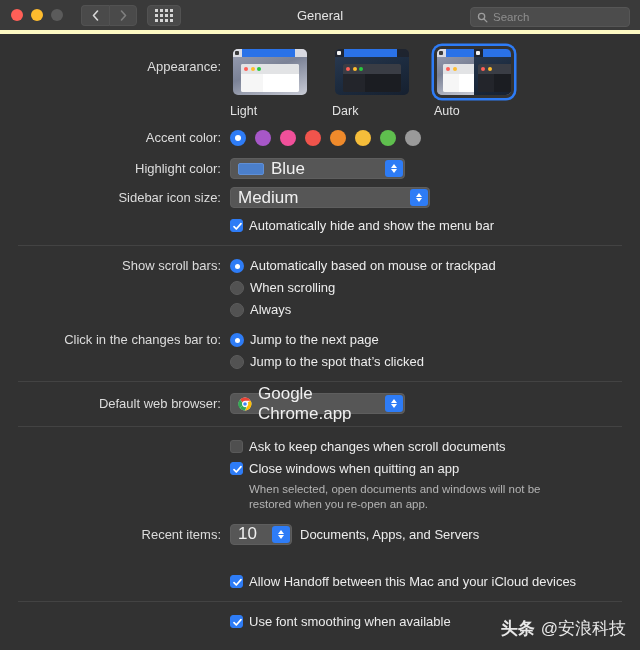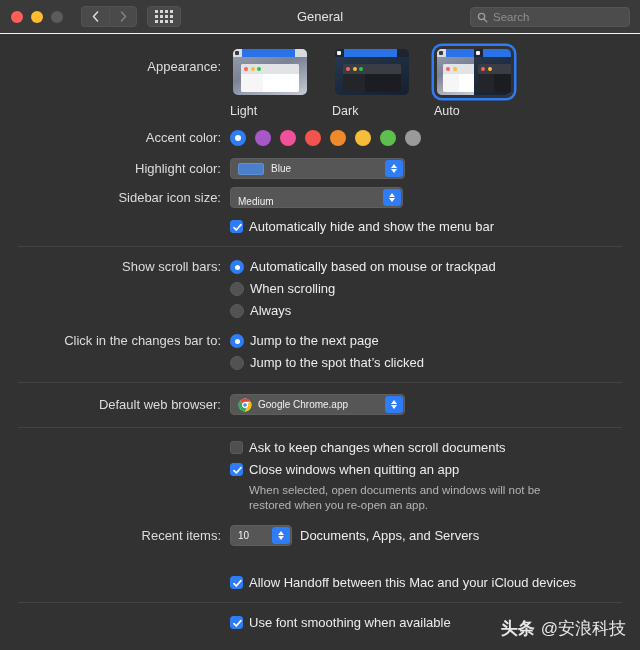--- a/index.html
+++ b/index.html
@@ -15,21 +15,21 @@
     background: #323232;
     overflow: hidden;
     display: flex; flex-direction: column;
   }
 
   
   .titlebar {
     position: relative;
     height: 34px; flex: 0 0 34px;
     background: #3a3a3a;
-    border-bottom: 1px solid #fef9c3;
+    border-bottom: 4px solid #fef9c3;
     display: flex; align-items: center;
   }
   .traffic { display: flex; gap: 8px; padding-left: 11px; align-items: center; }
   .tl { width: 12px; height: 12px; border-radius: 50%; }
   .tl.red { background: #ff5f57; }
   .tl.yellow { background: #febc2e; }
   .tl.gray { background: #5b5b5b; }
 
   .navgroup { display: flex; margin-left: 18px; }
   .navbtn {
@@ -126,32 +126,32 @@
     content: ""; position: absolute; left: 50%; top: 50%;
     width: 6px; height: 6px; margin: -3px 0 0 -3px;
     background: #fff; border-radius: 50%;
   }
 
   
   .popup {
     height: 21px; background: #565656;
     border: 1px solid #5e5e5e; border-radius: 4px;
     display: inline-flex; align-items: center;
-    padding-left: 7px; position: relative; color: #f0f0f0; font-size: 10px;
+    padding-left: 7px; position: relative; color: #f0f0f0; font-size: 17px;
   }
   .popup .arrows {
     position: absolute; right: 1px; top: 1px; bottom: 1px; width: 18px;
     background: #2e7cf6; border-radius: 3px;
     display: flex; flex-direction: column; align-items: center; justify-content: center; gap: 1px;
   }
   .chev { width: 0; height: 0; border-left: 3.5px solid transparent; border-right: 3.5px solid transparent; }
   .chev.up { border-bottom: 4px solid #fff; }
   .chev.dn { border-top: 4px solid #fff; }
   .pop-hl { width: 175px; }
-  .pop-sb { width: 173px; align-items: flex-end; }
+  .pop-sb { width: 200px; }
   .pop-br { width: 175px; }
   .pop-ri { width: 62px; align-items: center; }
   .hlswatch {
     width: 26px; height: 12px; border-radius: 2px;
     background: #4b7fcb; border: 1px solid #5f8fd6; margin-right: 7px;
   }
   .chrome { width: 14px; height: 14px; margin-right: 6px; flex: 0 0 14px; }
 
   
   .opt { display: flex; align-items: flex-start; gap: 6px; margin-bottom: 5px; }

